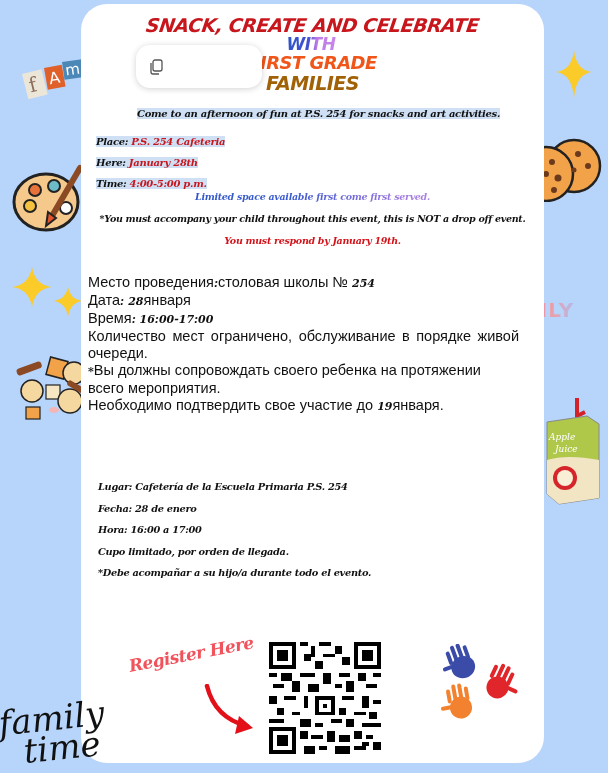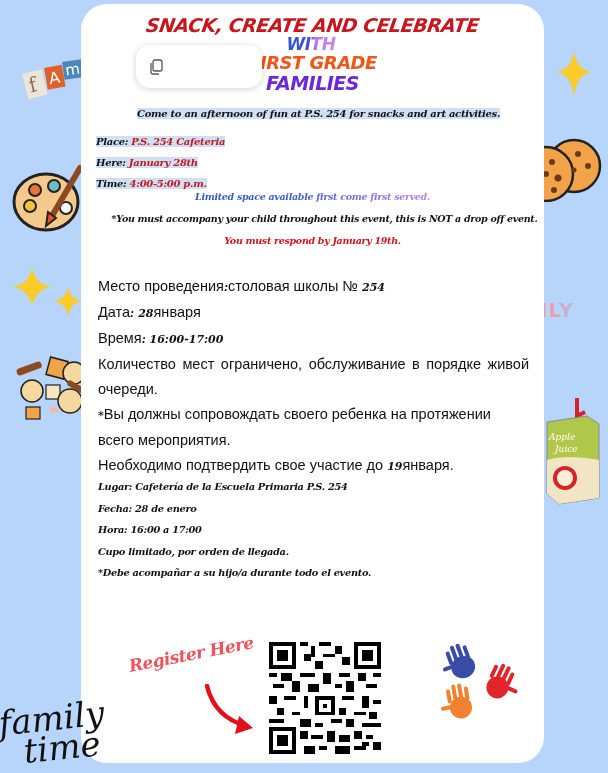--- a/index.html
+++ b/index.html
@@ -14,41 +14,41 @@
   }
   .title { position: absolute; left: 0; width: 463px; text-align: center;
     font-family: "DejaVu Sans", sans-serif; font-weight: bold; font-style: italic;
     letter-spacing: -0.5px; text-transform: uppercase; line-height: 1; }
   .t1 { top: 12px; font-size: 19px; color: #c8161d; transform: skewX(-8deg); }
   .t2 { top: 32px; font-size: 17px; color: #6a4fd6;
     background: linear-gradient(90deg, #2b57c8 0%, #3f4fd0 45%, #c07ae8 60%, #c98ae8 100%);
     -webkit-background-clip: text; background-clip: text; -webkit-text-fill-color: transparent;
     width: 60px; left: 200px; }
   .t3 { top: 50px; font-size: 18px; color: #f0561a; }
-  .t4 { top: 70px; font-size: 19px; color: #6d28d9; }
+  .t4 { top: 70px; font-size: 19px; color: #a16207; }
 
   .hl { background: #cfe0f5; }
   .script { font-family: "DejaVu Serif", serif; font-style: italic; font-weight: bold; }
 
   .intro { position: absolute; top: 104px; left: 56px; font-size: 10px; color: #111;
     letter-spacing: -0.3px; }
   .kv { position: absolute; left: 15px; font-size: 10px; color: #111; letter-spacing: -0.3px; margin-top: 10px; }
   .kv .v { color: #c8161d; }
   .kv1 { top: 122px; } .kv2 { top: 143px; } .kv3 { top: 164px; }
 
   .center-line { position: absolute; left: 0; width: 463px; text-align: center;
     font-size: 9.5px; letter-spacing: -0.3px; }
   .limited { top: 187px;
     background: linear-gradient(90deg, #2454b8 0%, #3a5ad0 45%, #a27ae0 70%, #c9a0e8 100%);
     -webkit-background-clip: text; background-clip: text; -webkit-text-fill-color: transparent; }
-  .accompany { top: 209px; color: #111; padding-left: 12px; }
+  .accompany { top: 209px; color: #111; }
   .respond { top: 231px; color: #d3121a; }
 
-  .ru { position: absolute; left: 17px; width: 431px; top: 270px; font-size: 14.5px;
-    line-height: 25px; color: #111; font-family: "Liberation Sans", sans-serif; }
+  .ru { position: absolute; left: 7px; width: 431px; top: 270px; font-size: 14.5px;
+    line-height: 17px; color: #111; font-family: "Liberation Sans", sans-serif; }
   .ru p { margin: 0; }
   .ru .just { text-align: justify; text-align-last: left; }
   .ru .num { font-family: "DejaVu Serif", serif; font-style: italic; font-weight: bold; font-size: 11px; }
 
   .es { position: absolute; left: 17px; top: 472px; font-size: 9.8px; line-height: 21.6px;
     color: #111; letter-spacing: -0.3px; }
   .es p { margin: 0; }
 
   .register { position: absolute; left: 50px; top: 652px; font-size: 17px; color: #f0535c;
     font-family: "DejaVu Serif", serif; font-style: italic; font-weight: bold;

